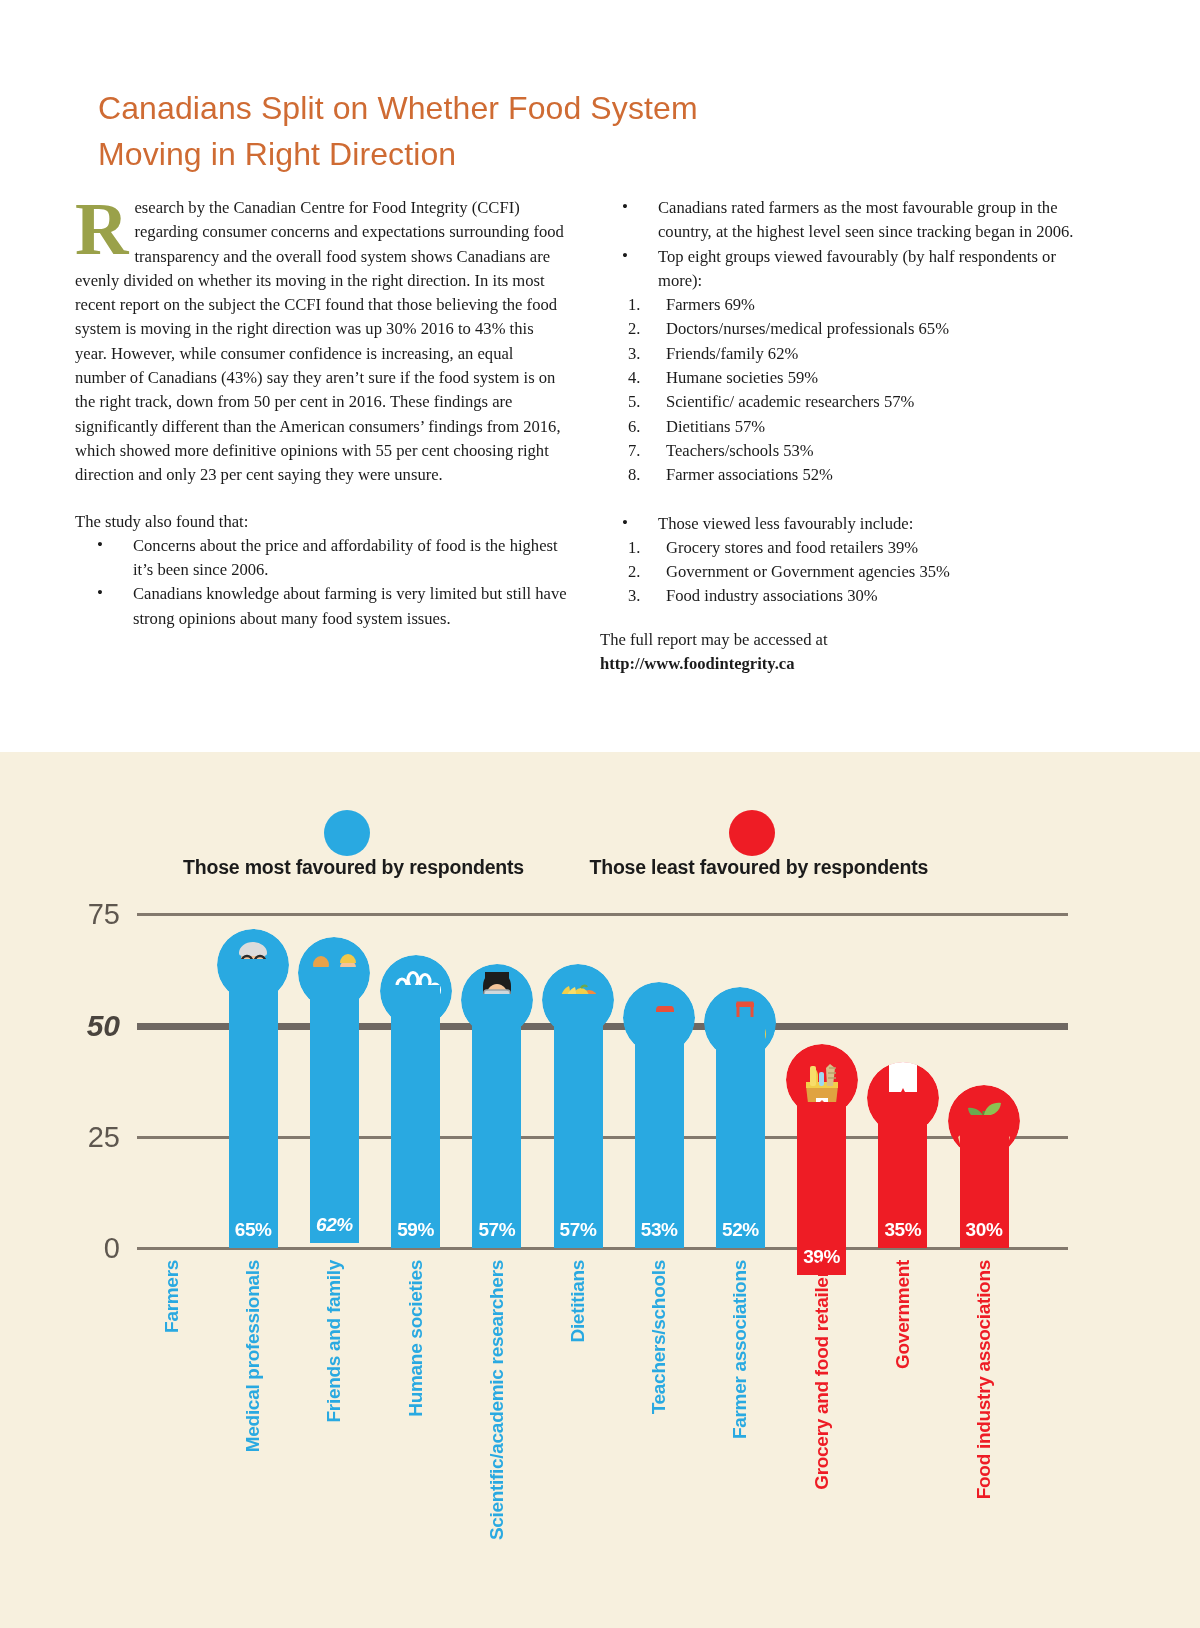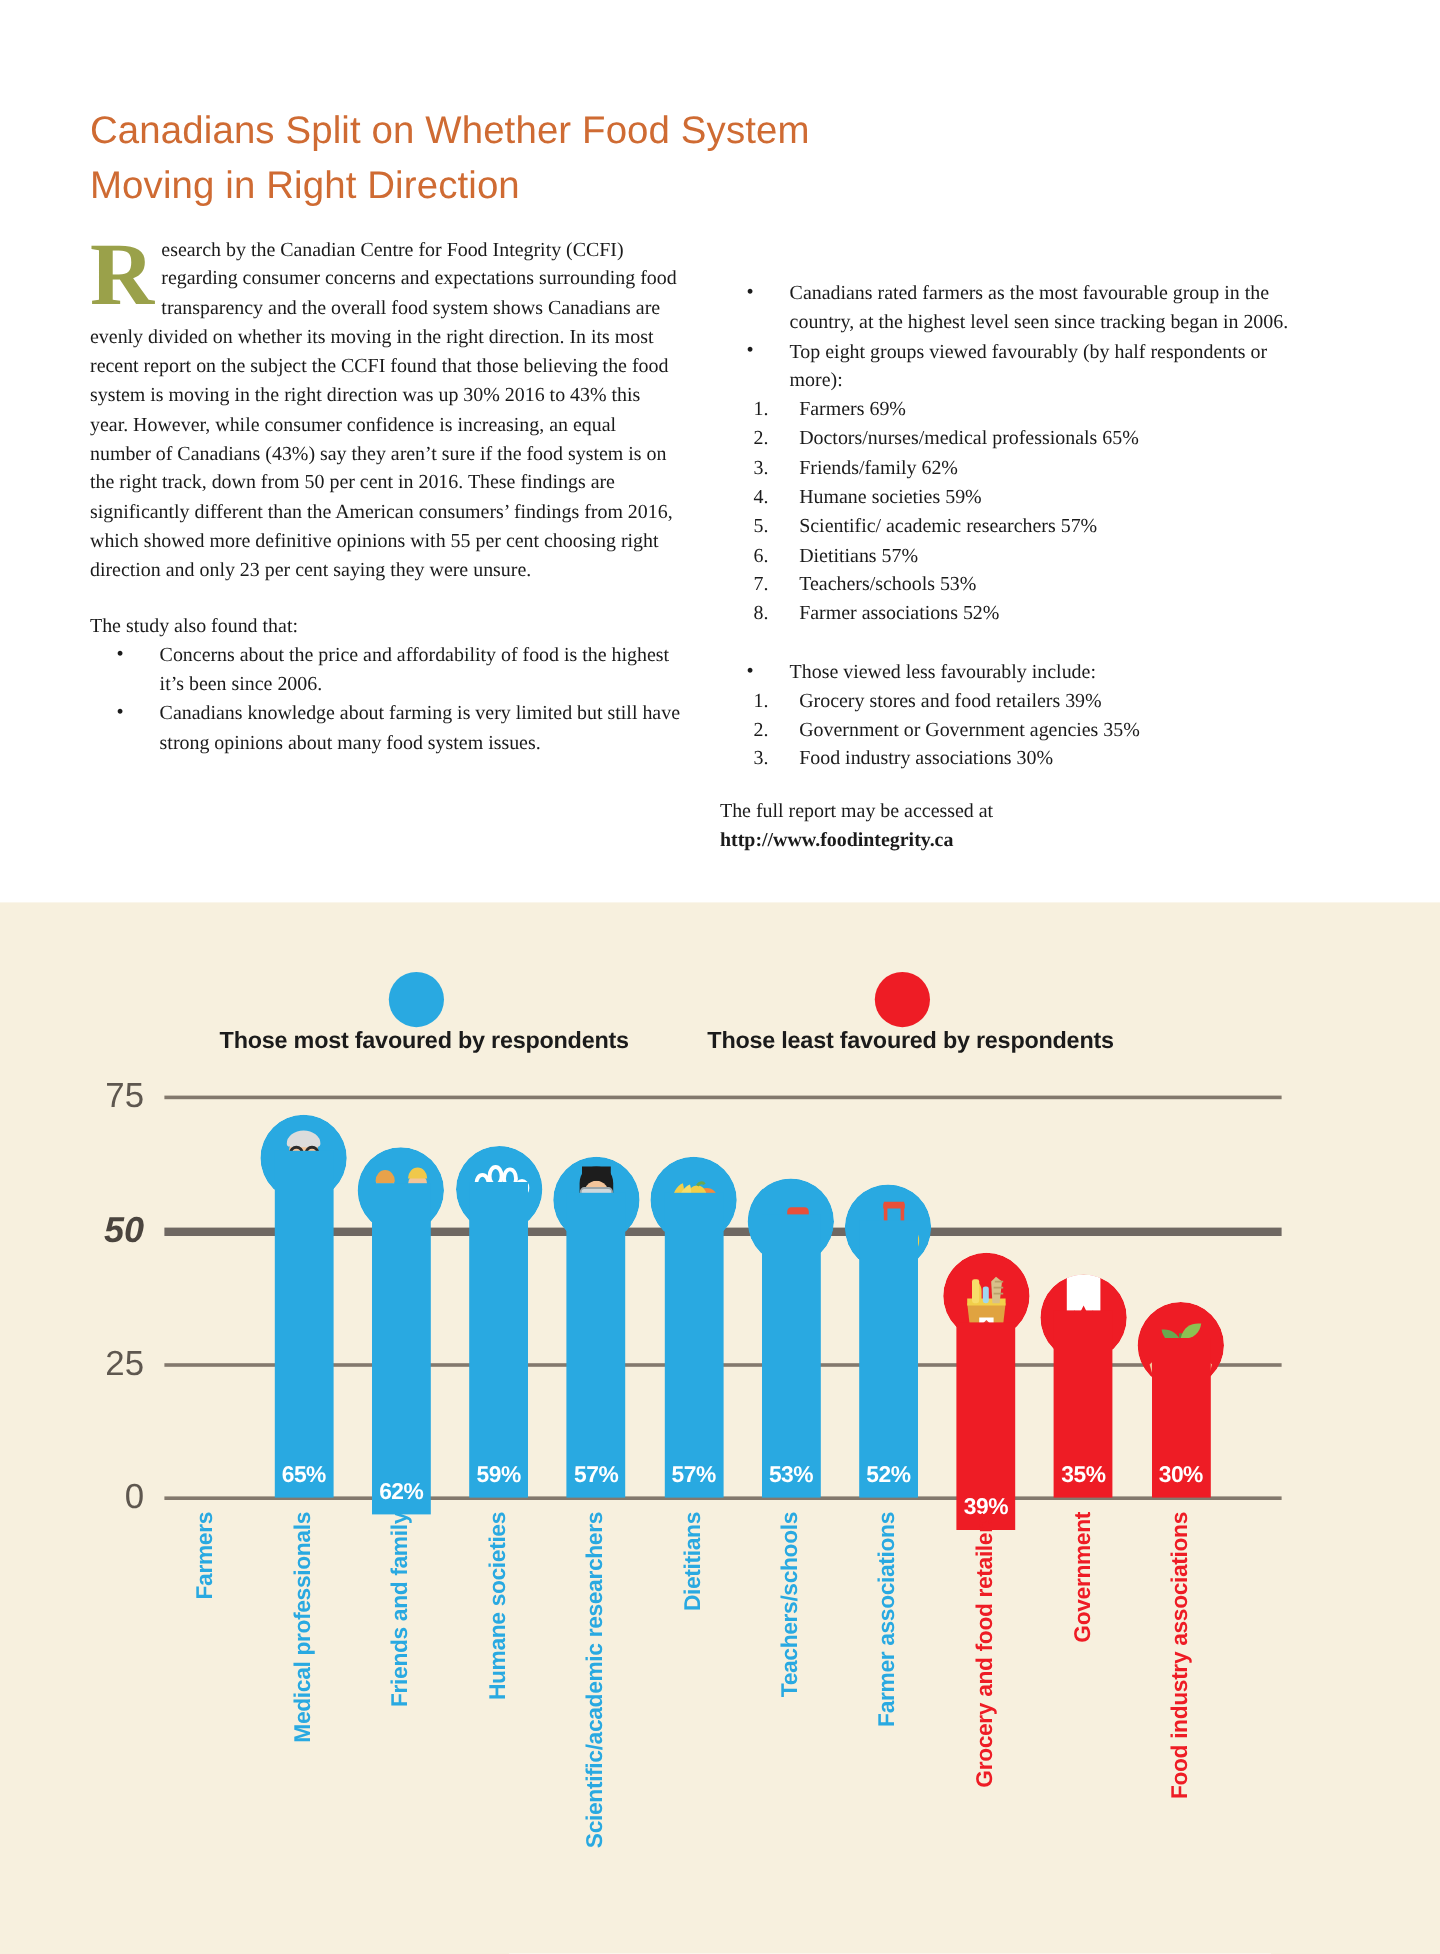--- a/index.html
+++ b/index.html
@@ -10,25 +10,25 @@
     position:relative;
     overflow:hidden;
   }
   
   #title{
     position:absolute; left:75px; top:85px; width:900px;
     font-family:"Liberation Sans", sans-serif;
     font-size:32px; line-height:1.45;
     color:#cf6b33; font-weight:400; letter-spacing:0.1px;
   }
-  #title .tline{display:block;}
+  #title .tline{display:block;margin-left:23px;}
   
   .col{position:absolute; font-size:16.6px; line-height:1.465; color:#1b1b1b;}
   #col-left{left:75px; top:196px; width:492px;}
-  #col-right{left:600px; top:196px; width:495px;margin-top:36px;}
+  #col-right{left:600px; top:196px; width:495px;}
   .dropcap{
     float:left;
     font-family:"Liberation Serif", serif;
     font-weight:bold;
     font-size:74px; line-height:0.82;
     color:#9aa14a;
     margin:3px 6px 0 0;
   }
   p.body{margin:0 0 0 0; text-align:left;}
   .gap{height:22px;}
@@ -182,21 +182,21 @@
                <circle cx="43" cy="32" r="5" fill="none" stroke="#2b2b2b" stroke-width="2.4"></circle>
                <path d="M35 32h3" stroke="#2b2b2b" stroke-width="2.4"></path>
                <path d="M30 48c0 10 14 10 14 0" fill="none" stroke="#7fb8d8" stroke-width="2.6"></path>
                <circle cx="44" cy="50" r="3" fill="#7fb8d8"></circle>
                <path d="M36 46l4 4-4 16-4-16z" fill="#cf3333"></path>
           </svg></div>
         <div class="col-rect" style="background: rgb(41, 169, 225); height: 289.25px;"></div>
         <div class="pct">65%</div>
       </div>
       <div class="catlabel" style="color: rgb(41, 169, 225); left: 253.2px; top: 508px; transform: rotate(-90deg) translate(-100%, -50%);">Medical professionals</div>
-      <div class="bar" style="left: 309.9px; bottom: auto; top: 234px; height: 275.9px;">
+      <div class="bar" style="left: 309.9px; bottom: auto; top: 215px; height: 275.9px; font-style: italic;">
         <div class="bubble" style="top: -30px;"><svg viewBox="0 0 72 72" width="72" height="72">
             <circle cx="36" cy="36" r="36" fill="#29a9e1"></circle>
             <ellipse cx="23" cy="33" rx="8" ry="9" fill="#f3c49a"></ellipse>
                <path d="M13 72V56c0-7 4-11 10-11s10 4 10 11v16z" fill="#e8a6a6"></path>
                <path d="M15 28a8 9 0 0116 0c0 3-3 2-8 2s-8 1-8-2z" fill="#e8a24a"></path>
                <ellipse cx="50" cy="31" rx="8" ry="9" fill="#f3c49a"></ellipse>
                <path d="M40 72V54c0-7 4-11 10-11s10 4 10 11v18z" fill="#3e5b77"></path>
                <path d="M42 26a8 9 0 0116 0z" fill="#f0c84a"></path>
                <ellipse cx="36" cy="52" rx="7" ry="8" fill="#f3c49a"></ellipse>
                <path d="M28 72V64c0-6 3-9 8-9s8 3 8 9v8z" fill="#d9534f"></path>

